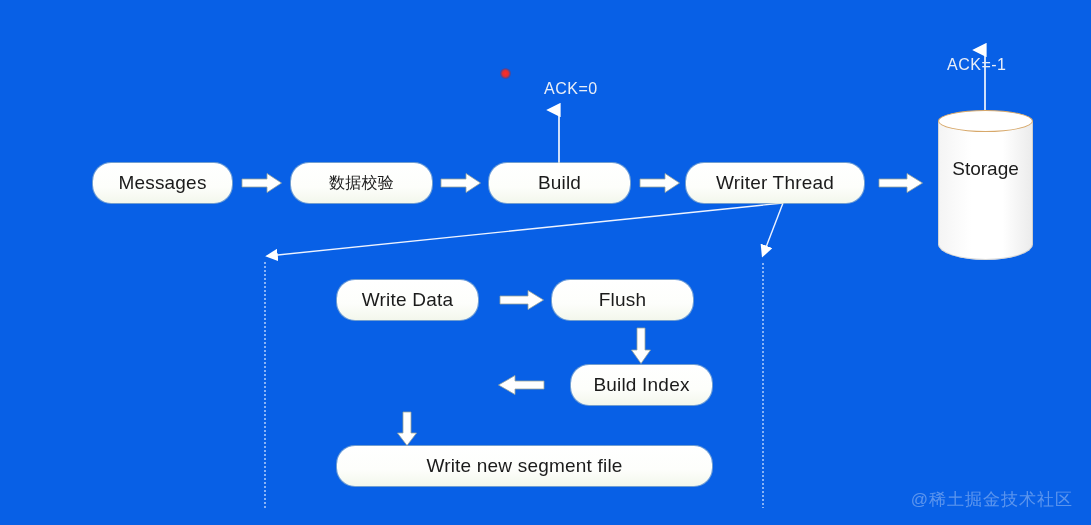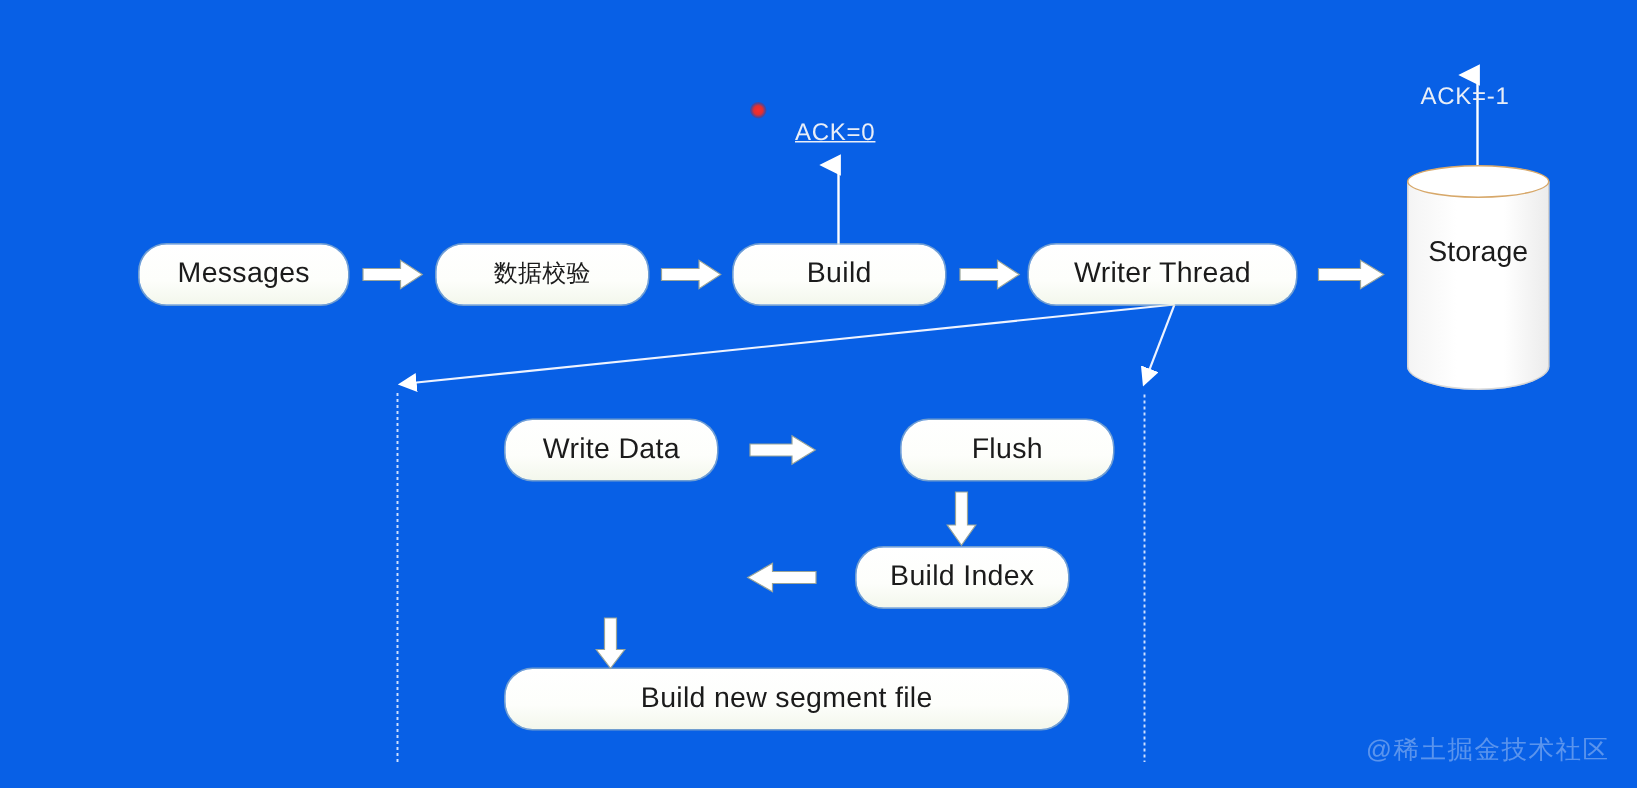--- a/index.html
+++ b/index.html
@@ -121,34 +121,34 @@
   <div class="node" style="left:93px;top:163px;width:139px;height:40px;">Messages</div>
 
   <div class="node cjk" style="left:291px;top:163px;width:141px;height:40px;">数据校验</div>
 
   <div class="node" style="left:489px;top:163px;width:141px;height:40px;">Build</div>
 
   <div class="node" style="left:686px;top:163px;width:178px;height:40px;">Writer Thread</div>
 
   <div class="node" style="left:337px;top:280px;width:141px;height:40px;">Write Data</div>
 
-  <div class="node" style="left:601px;top:280px;width:141px;height:40px;">Flush</div>
+  <div class="node" style="left:552px;top:280px;width:141px;height:40px;">Flush</div>
 
 
   <div class="node" style="left:571px;top:365px;width:141px;height:40px;">Build Index</div>
 
-  <div class="node" style="left:337px;top:446px;width:375px;height:40px;">Build new segment file</div>
+  <div class="node" style="left:337px;top:446px;width:375px;height:40px;">Write new segment file</div>
 
   <div class="cyl">
     <div class="body"></div>
     <div class="top"></div>
     <div class="cyltext">Storage</div>
   </div>
 
-  <div class="label" style="left:530px;top:80px;text-decoration:underline;">ACK=0</div>
+  <div class="label" style="left:544px;top:80px;">ACK=0</div>
 
   <div class="label" style="left:947px;top:24px;margin-top:32px;">ACK=-1</div>
 
   <div class="dot"></div>
 
   <div class="arrow" style="left:242px;top:173px;">
     <svg width="40" height="20" viewBox="0 0 40 20">
       <path d="M0 6 L25 6 L25 0.5 L39.5 10 L25 19.5 L25 14 L0 14 Z" fill="#ffffff" stroke="#9aa59a" stroke-width="0.8"></path>
     </svg>
   </div>

